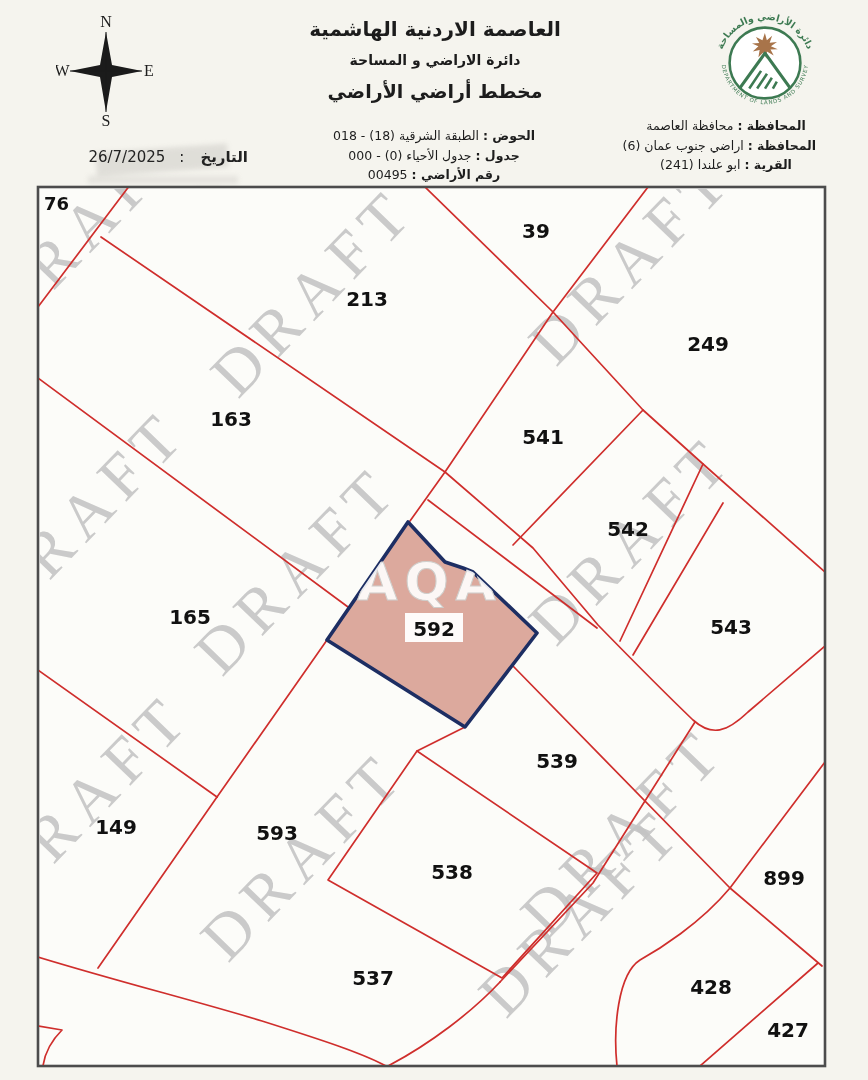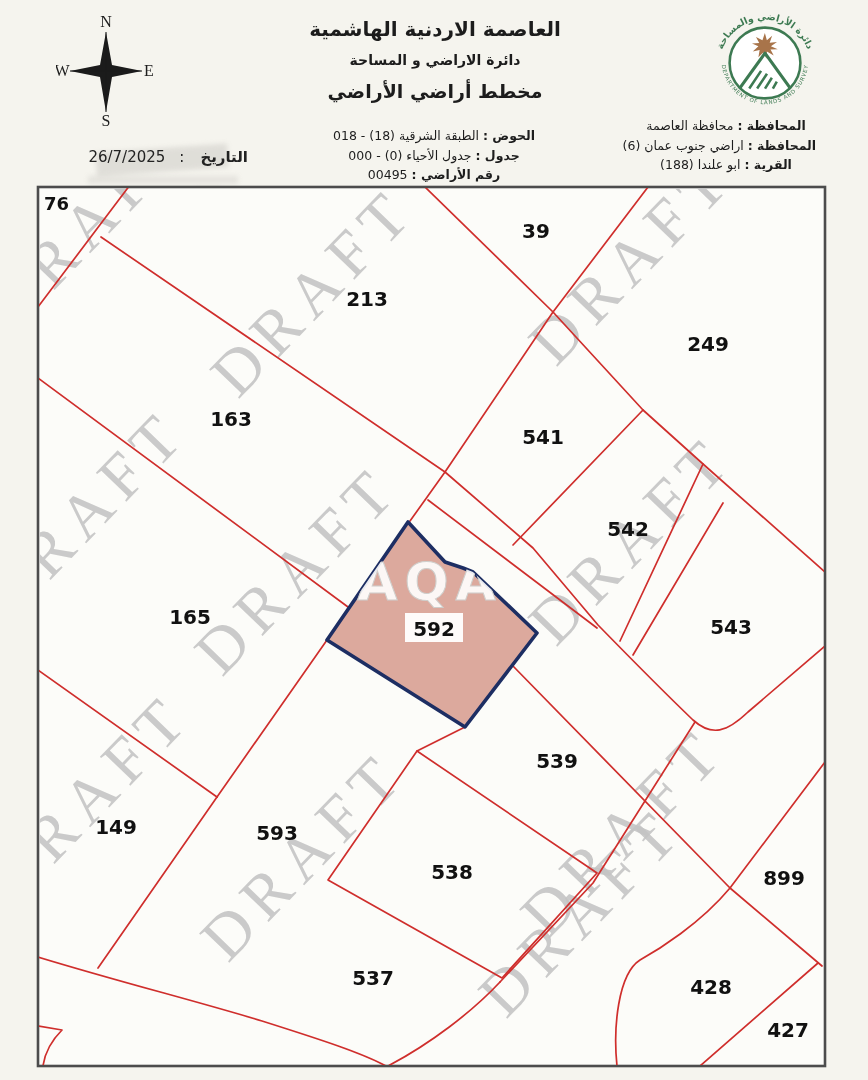--- a/index.html
+++ b/index.html
@@ -98,21 +98,21 @@
 
   <div class="info info-mid">
     <div><span class="lbl">الحوض :</span> <span>الطبقة الشرقية (18) - 018</span></div>
     <div><span class="lbl">جدول :</span> <span>جدول الأحياء (0) - 000</span></div>
     <div><span class="lbl">رقم الأراضي :</span> <span>00495</span></div>
   </div>
 
   <div class="info info-right">
     <div><span class="lbl">المحافظة :</span> <span>محافظة العاصمة</span></div>
     <div><span class="lbl">المحافظة :</span> <span>اراضي جنوب عمان (6)</span></div>
-    <div><span class="lbl">القرية :</span> <span>ابو علندا (188)</span></div>
+    <div><span class="lbl">القرية :</span> <span>ابو علندا (241)</span></div>
   </div>
 
   <div class="date-row">
     <span class="dl">التاريخ</span><span class="dc">:</span><span>26/7/2025</span>
   </div>
 
   <svg class="mapsvg" width="868" height="1080" viewBox="0 0 868 1080">
     <defs>
       <clipPath id="mapclip">
           <rect x="39" y="188" width="785" height="877"></rect>

